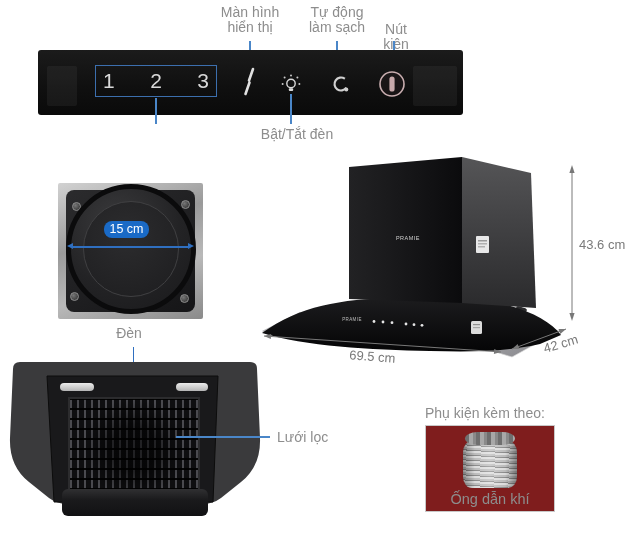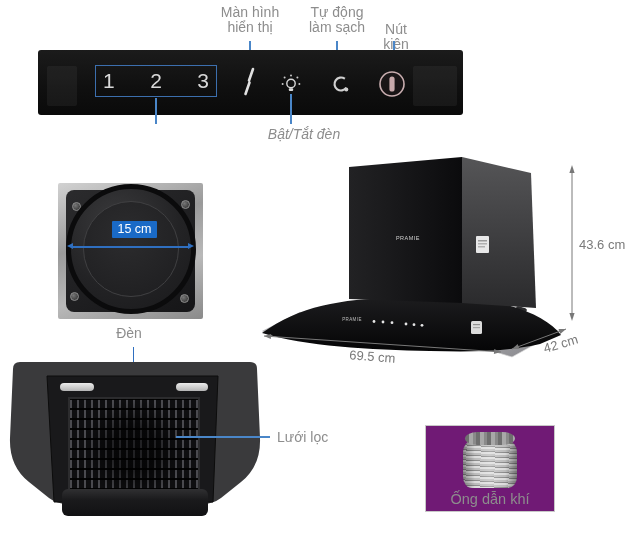--- a/index.html
+++ b/index.html
@@ -27,35 +27,35 @@
   .duct-plate-inner{position:absolute;left:8px;top:7px;right:8px;bottom:7px;border-radius:8px;
               background:linear-gradient(145deg,#2b2b2d,#151517);}
   .screw{position:absolute;width:9px;height:9px;border-radius:50%;background:radial-gradient(circle at 35% 35%,#777,#2a2a2a);
          border:1px solid #8f8f8f;box-sizing:border-box;}
   .duct-circle{position:absolute;left:8px;top:1px;width:130px;height:130px;border-radius:50%;
          border:5px solid #0b0b0c;box-sizing:border-box;
          background:radial-gradient(circle at 38% 28%,#3a3a3c,#232325 55%,#19191b);}
   .duct-ring{position:absolute;left:12px;top:12px;right:12px;bottom:12px;border-radius:50%;
          border:1px solid #404042;background:radial-gradient(circle at 45% 35%,#2c2c2e,#1d1d1f);}
   .size-badge{position:absolute;background:#1a6ac6;color:#fff;font-size:12.5px;line-height:17px;
-         width:45px;height:17px;text-align:center;border-radius:1px;margin-left:8px;}
+         width:45px;height:17px;text-align:center;border-radius:8px;}
 
   
   .lamp{position:absolute;height:8px;border-radius:4px;background:linear-gradient(180deg,#ececec,#b4b4b4);}
   .mesh{position:absolute;left:68px;top:397px;width:132px;height:95px;border:2px solid #2c2c2e;box-sizing:border-box;
         background-color:#0a0a0b;
         background-image:
           radial-gradient(circle at 50% 55%, rgba(0,0,0,0.55) 0 28%, rgba(0,0,0,0) 62%),
           repeating-linear-gradient(0deg, rgba(0,0,0,0.92) 0 2px, rgba(0,0,0,0) 2px 10px),
           repeating-linear-gradient(90deg, #4a4a4f 0 2px, #0e0e10 2px 7px);}
   .pedestal{position:absolute;left:62px;top:489px;width:146px;height:27px;border-radius:6px;
         background:linear-gradient(180deg,#303032,#1a1a1c 40%,#111113);}
 
   
-  .acc-box{position:absolute;left:425px;top:425px;width:130px;height:87px;border:1px solid #c8c8c8;box-sizing:border-box;background:#701a75;}
+  .acc-box{position:absolute;left:425px;top:425px;width:130px;height:87px;border:1px solid #c8c8c8;box-sizing:border-box;background:#7f1d1d;}
   .duct-img{position:absolute;left:37px;top:6px;width:54px;height:56px;}
   .duct-top{position:absolute;left:2px;top:0;width:50px;height:13px;border-radius:45%/90%;
         background:repeating-linear-gradient(90deg,#6f6f6f 0 4px,#a8a8a8 4px 8px,#8a8a8a 8px 11px);}
   .duct-body{position:absolute;left:0;top:9px;width:54px;height:47px;border-radius:9px/11px;
         background-image:
           linear-gradient(90deg,rgba(0,0,0,0.35),rgba(0,0,0,0) 22%,rgba(255,255,255,0.25) 50%,rgba(0,0,0,0) 78%,rgba(0,0,0,0.4)),
           repeating-linear-gradient(184deg,#bcbcbc 0 2px,#8a8a8a 2px 3px,#dcdcdc 3px 5px);}
   .dim-txt{color:#7a7a7a;font-size:13px;}
 </style>
 </head>
@@ -108,21 +108,21 @@
       <circle cx="346.3" cy="89.6" r="2" fill="#d0d0d0"></circle>
     </g>
     <g>
       <circle cx="392" cy="84" r="12" stroke="#c9aeb0" stroke-width="1.6" fill="rgba(50,36,38,0.25)"></circle>
       <rect x="389.4" y="76.5" width="5.2" height="15" rx="2.6" fill="#c7a9ab"></rect>
     </g>
   </svg>
 
   <div class="vline" style="left:155px;top:98px;height:26px;"></div>
   <div class="vline" style="left:290px;top:94px;height:30px;"></div>
-  <div class="lbl" style="left:304px;top:127px;transform:translateX(-50%);font-style:italic;">Bật/Tắt đèn</div>
+  <div class="lbl" style="left:297px;top:127px;transform:translateX(-50%);">Bật/Tắt đèn</div>
 
   <div class="duct-plate">
     <div class="duct-plate-inner"></div>
     <div class="screw" style="left:14px;top:19px;"></div>
     <div class="screw" style="left:123px;top:17px;"></div>
     <div class="screw" style="left:12px;top:109px;"></div>
     <div class="screw" style="left:122px;top:111px;"></div>
     <div class="duct-circle">
       <div class="duct-ring"></div>
     </div>
@@ -218,20 +218,21 @@
     <text x="372" y="361" font-size="13" fill="#7a7a7a" text-anchor="middle" transform="rotate(4.3 372 361)">69.5 cm</text>
 
     <g stroke="#787878" fill="#787878">
       <line x1="512" y1="349" x2="566" y2="329" stroke-width="1"></line>
       <polygon points="512,349 519.5,349 517.7,344.1" stroke="none"></polygon>
       <polygon points="566,329 560.3,333.9 558.5,329" stroke="none"></polygon>
     </g>
     <text x="562" y="348" font-size="13" fill="#7a7a7a" text-anchor="middle" transform="rotate(-16 562 348)">42 cm</text>
   </svg>
 
+  <div class="lbl" style="left:425px;top:406px;text-align:left;">Phụ kiện kèm theo:</div>
   <div class="acc-box">
     <div class="duct-img">
       <div class="duct-body"></div>
       <div class="duct-top"></div>
     </div>
     <div class="lbl" style="left:64px;top:66px;transform:translateX(-50%);font-size:14.5px;">Ống dẫn khí</div>
   </div>
 
 </div>
 

